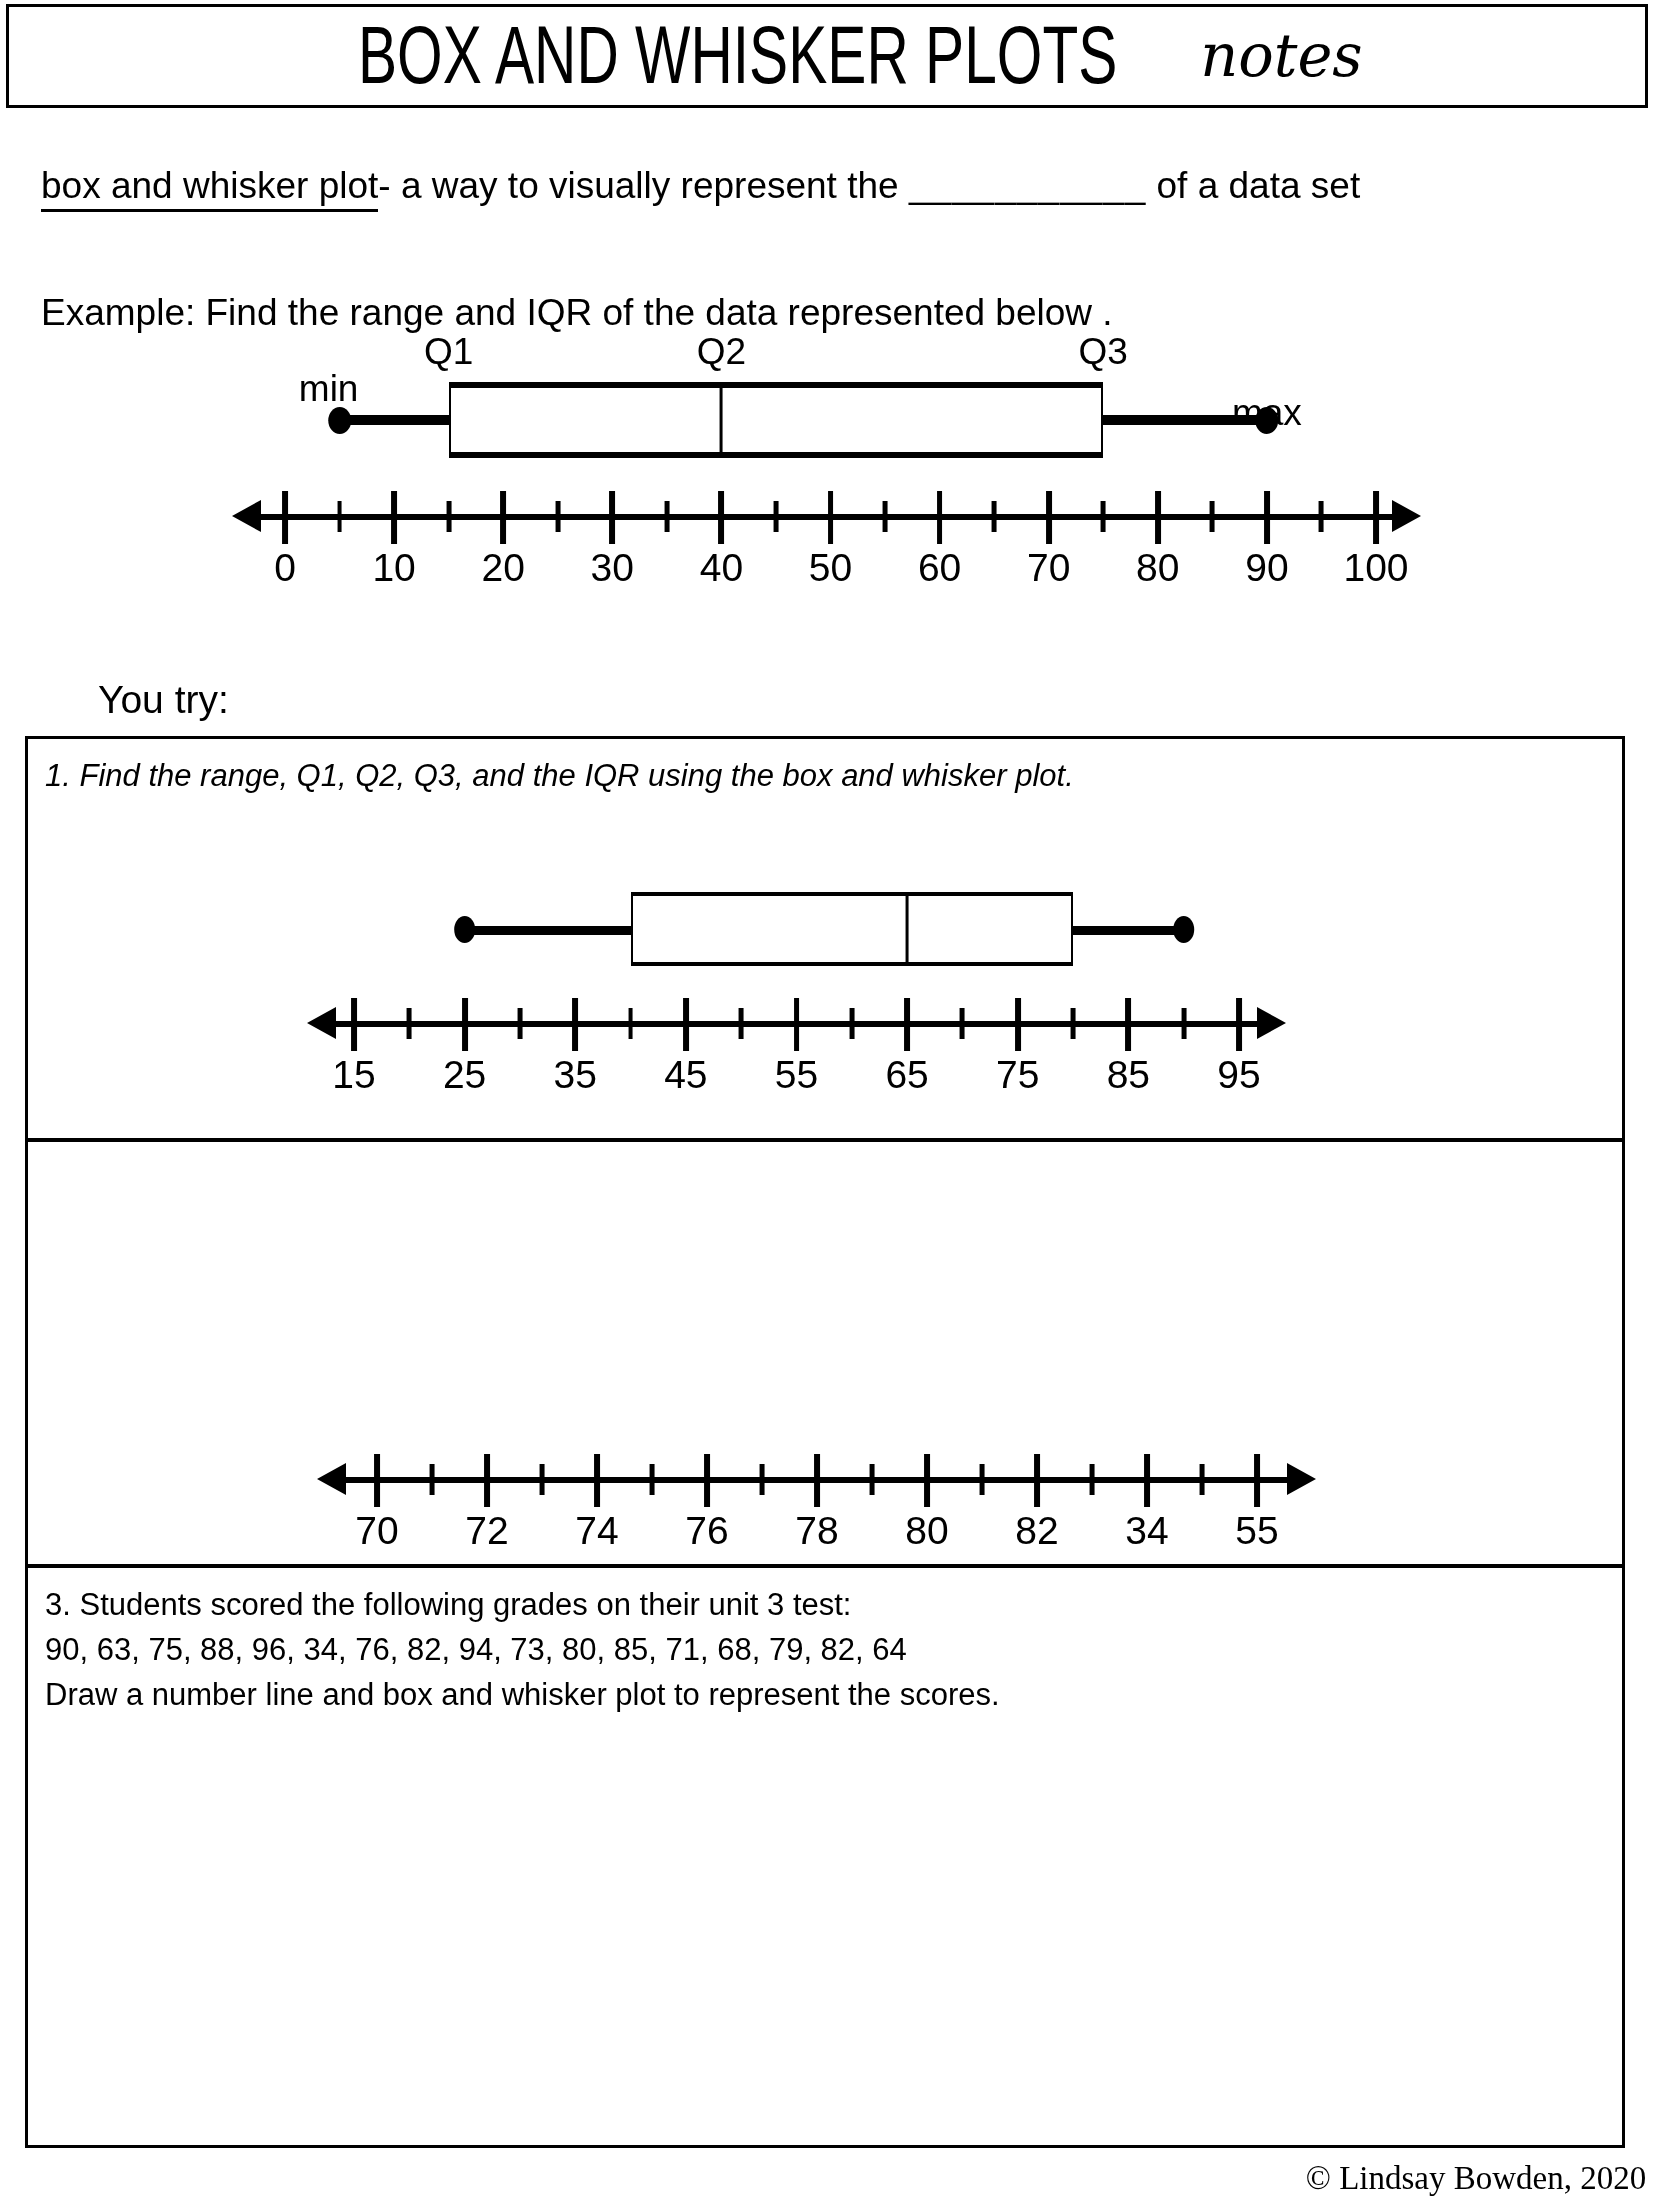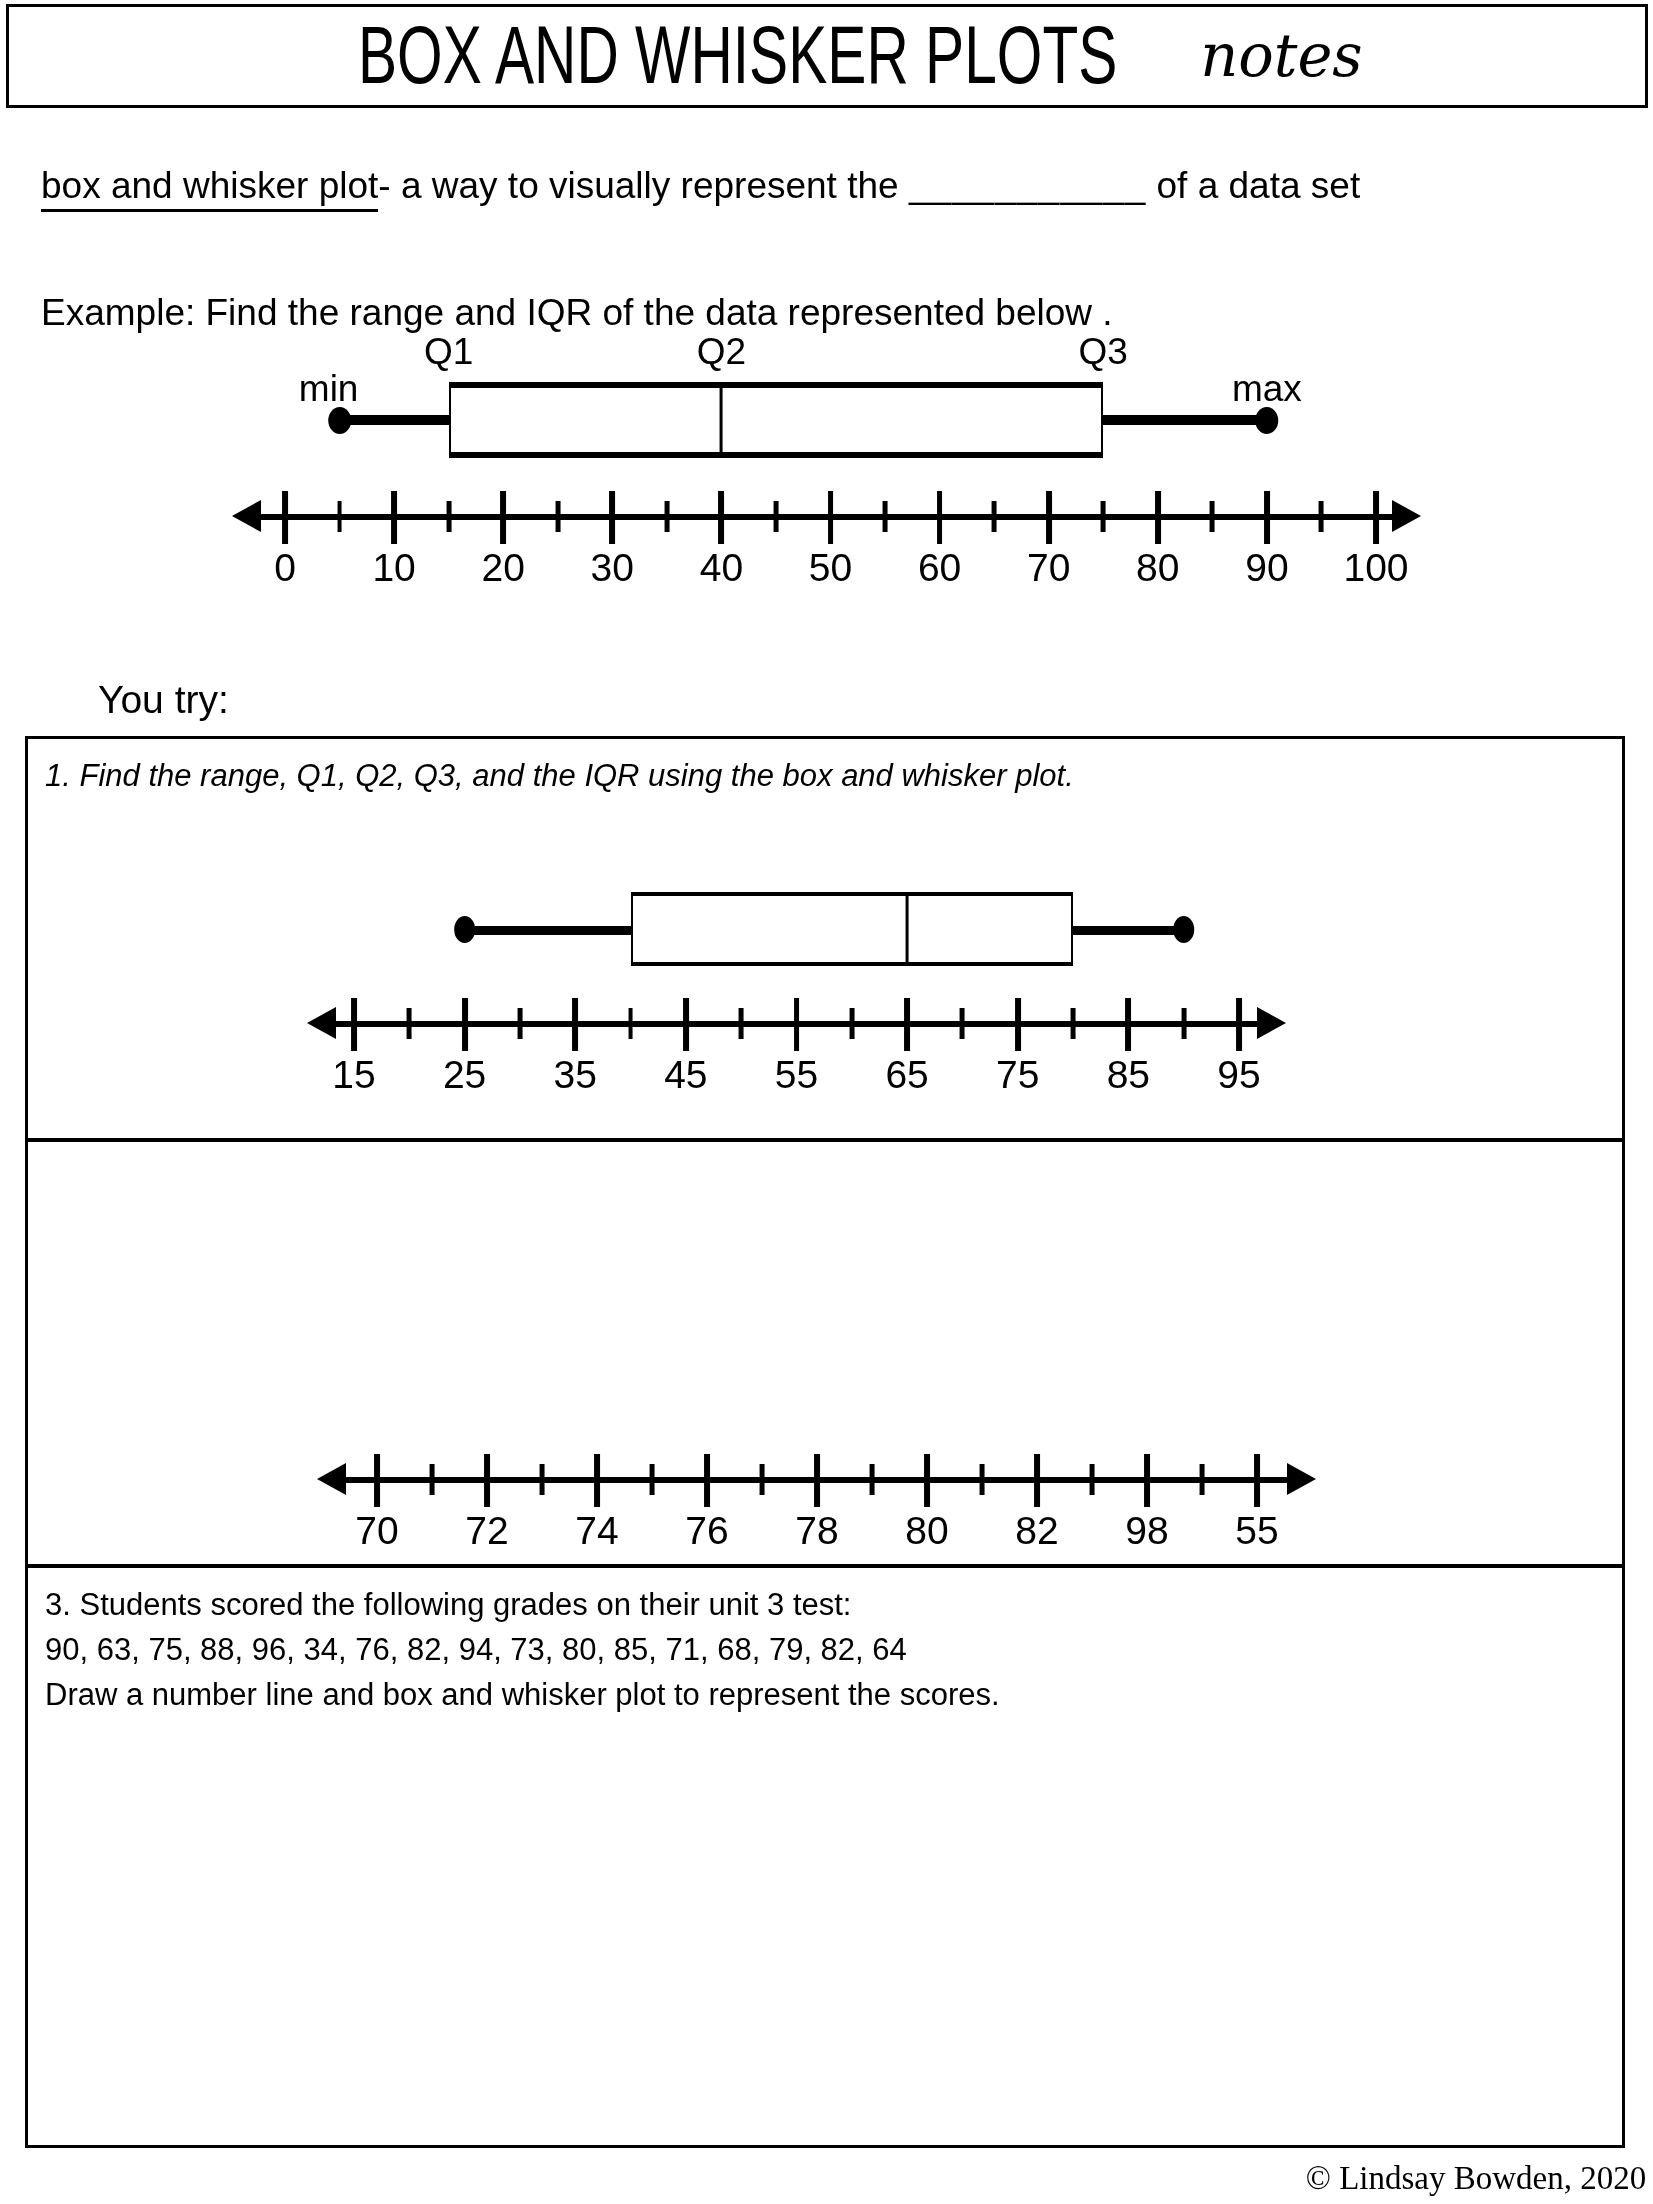--- a/index.html
+++ b/index.html
@@ -137,21 +137,21 @@
         <div class="whisker" style="left: 5%; width: 10%;"></div>
         <div class="whisker" style="left: 75%; width: 15%;"></div>
         <div class="bw-box" style="left: 15%; width: 60%;"></div>
         <div class="bw-median" style="left: 40%;"></div>
         <div class="bw-dot" style="left: 5%;"></div>
         <div class="bw-dot" style="left: 90%;"></div>
         <div class="callout callout-q" style="left: 15%;">Q1</div>
         <div class="callout callout-q" style="left: 40%;">Q2</div>
         <div class="callout callout-q" style="left: 75%;">Q3</div>
         <div class="callout callout-mm" style="left: 4%;">min</div>
-        <div class="callout callout-mm" style="left: 90%;">max</div>
+        <div class="callout callout-mm" style="left: 90%; margin-top: 24px;">max</div>
       </div>
   </div>
 
   <div class="you-try">You try:</div>
 
   <div class="outer-box"></div>
   <div class="divider d1"></div>
   <div class="divider d2"></div>
 
   <div class="p-text p1-text">1. Find the range, Q1, Q2, Q3, and the IQR using the box and whisker plot.</div>
@@ -215,21 +215,21 @@
         <div class="tick tick-major" style="left: 50%;"></div>
         <div class="tick-label" style="left: 50%;">78</div>
         <div class="tick tick-minor" style="left: 56.25%;"></div>
         <div class="tick tick-major" style="left: 62.5%;"></div>
         <div class="tick-label" style="left: 62.5%;">80</div>
         <div class="tick tick-minor" style="left: 68.75%;"></div>
         <div class="tick tick-major" style="left: 75%;"></div>
         <div class="tick-label" style="left: 75%;">82</div>
         <div class="tick tick-minor" style="left: 81.25%;"></div>
         <div class="tick tick-major" style="left: 87.5%;"></div>
-        <div class="tick-label" style="left: 87.5%;">98</div>
+        <div class="tick-label" style="left: 87.5%;">34</div>
         <div class="tick tick-minor" style="left: 93.75%;"></div>
         <div class="tick tick-major" style="left: 100%;"></div>
         <div class="tick-label" style="left: 100%;">55</div>
       </div>
   </div>
 
   <div class="p-text p3-text">
     <div>3. Students scored the following grades on their unit 3 test:</div>
     <div>90, 63, 75, 88, 96, 34, 76, 82, 94, 73, 80, 85, 71, 68, 79, 82, 64</div>
     <div>Draw a number line and box and whisker plot to represent the scores.</div>

